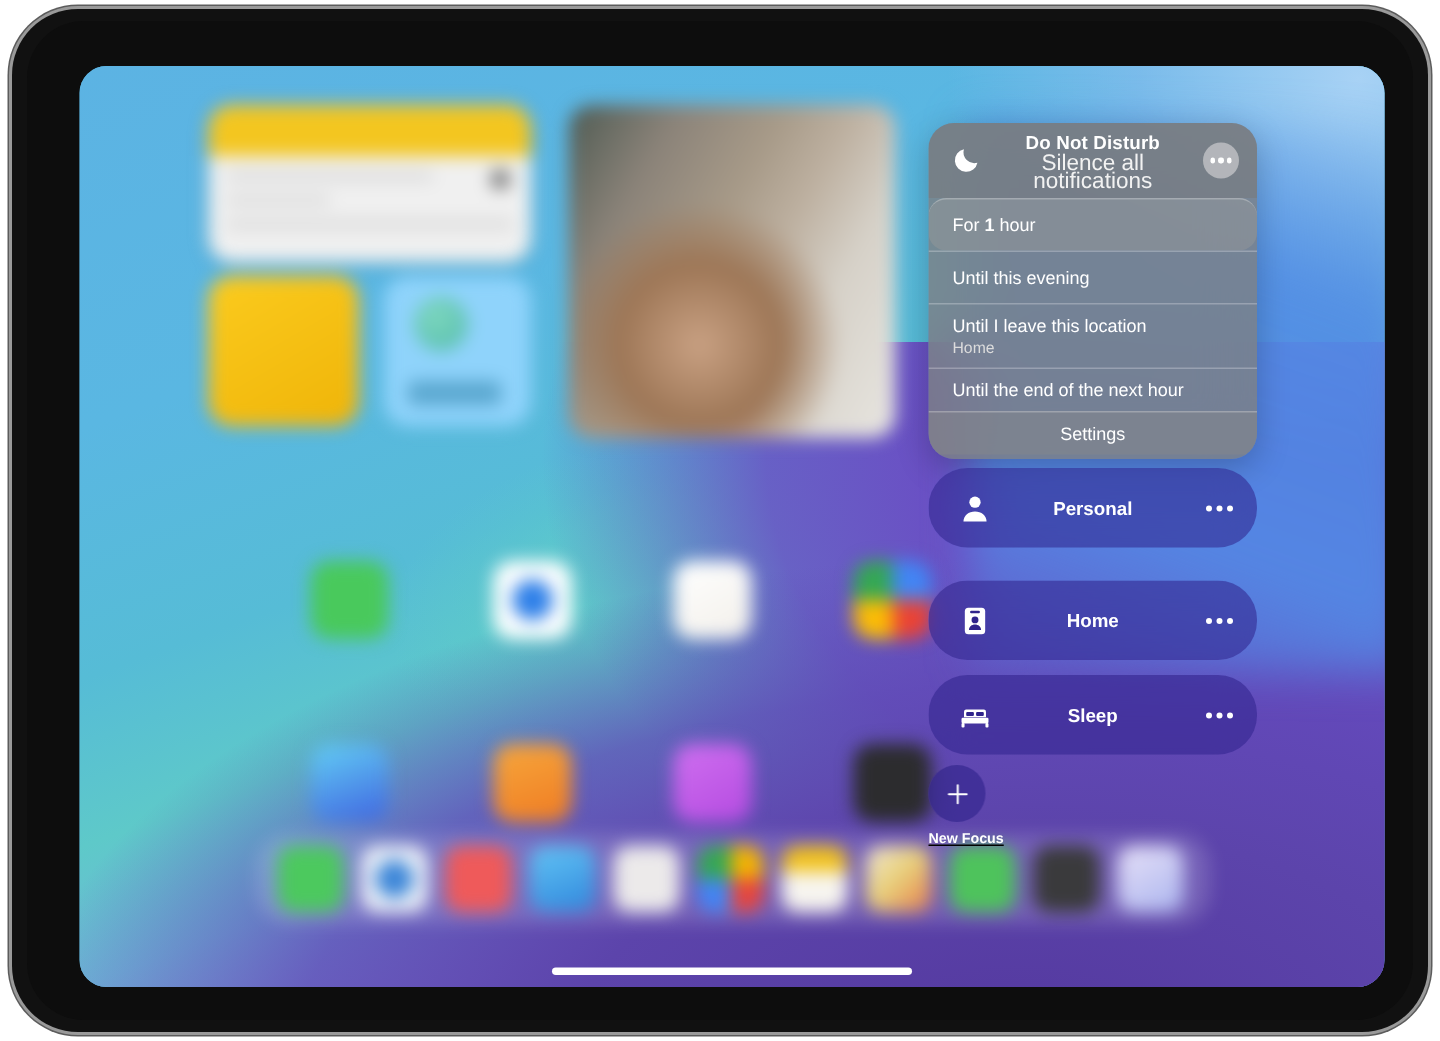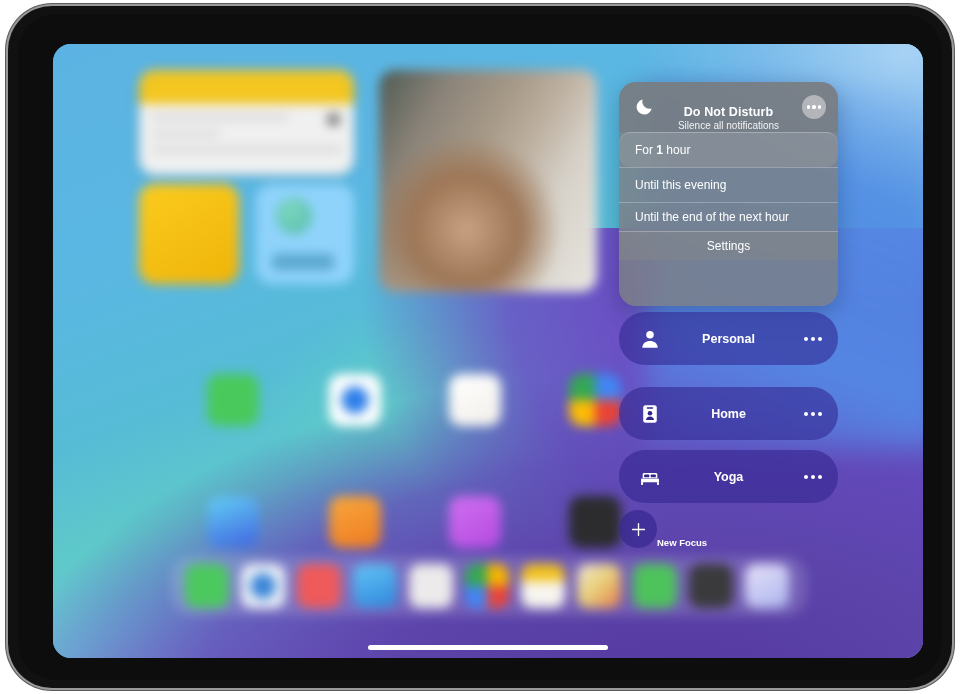--- a/index.html
+++ b/index.html
@@ -176,35 +176,35 @@
     overflow: hidden;
     background: rgba(125,128,130,0.80);
     backdrop-filter: blur(18px);
     box-shadow: 0 6px 22px rgba(0,0,0,0.22);
     color: #ffffff;
   }
   #dnd-header {
     position: relative;
     height: 50px;
     background: rgba(118,121,124,0.55);
-    display: flex; align-items: flex-end;
+    display: flex; align-items: center;
   }
   #dnd-moon {
     position: absolute; left: 16px; top: 15px;
     width: 19px; height: 19px;
   }
   #dnd-title-wrap {
     flex: 1; text-align: center; padding: 0 44px;
   }
   #dnd-title {
     font-size: 12.5px; font-weight: bold; letter-spacing: 0.1px;
     line-height: 15px;
   }
   #dnd-subtitle {
-    font-size: 10px; line-height: 12px; color: #f2f2f2;
+    font-size: 15px; line-height: 12px; color: #f2f2f2;
   }
   #dnd-more {
     position: absolute; right: 12px; top: 13px;
     width: 24px; height: 24px; border-radius: 50%;
     background: rgba(215,215,215,0.62);
     display: flex; align-items: center; justify-content: center;
     gap: 2.5px;
   }
   #dnd-more span {
     width: 3.2px; height: 3.2px; border-radius: 50%;
@@ -261,21 +261,21 @@
   }
   .focus-more span {
     width: 4px; height: 4px; border-radius: 50%;
     background: #ffffff;
   }
 
   #new-focus-wrap {
     position: absolute;
     left: 566px; top: 466px;
     width: 219px;
-    display: flex; flex-direction: row; align-items: flex-end;
+    display: flex; flex-direction: column; align-items: flex-start; text-decoration: underline;
   }
   #new-focus-btn {
     width: 38px; height: 38px; border-radius: 50%;
     background: rgba(48,36,140,0.62);
     backdrop-filter: blur(10px);
     display: flex; align-items: center; justify-content: center;
   }
   #new-focus-btn svg { width: 17px; height: 17px; }
   #new-focus-label {
     margin-top: 6px;
@@ -358,20 +358,24 @@
       </div>
 
       <div class="dnd-row highlight">
         <div class="dnd-row-title"><span>For </span><b>1</b><span> hour</span></div>
       </div>
 
       <div class="dnd-row">
         <div class="dnd-row-title">Until this evening</div>
       </div>
 
+      <div class="dnd-row compact">
+        <div class="dnd-row-title">Until I leave this location</div>
+        <div class="dnd-row-sub">Home</div>
+      </div>
 
       <div class="dnd-row compact">
         <div class="dnd-row-title">Until the end of the next hour</div>
       </div>
 
       <div id="dnd-settings">Settings</div>
     </div>
 
     <div class="focus-btn" id="focus-personal">
       <svg class="focus-icon" viewBox="0 0 24 24">
@@ -403,21 +407,21 @@
 
     <div class="focus-btn" id="focus-sleep">
       <svg class="focus-icon" viewBox="0 0 24 24">
         <rect x="2.2" y="13.6" width="19.6" height="4.2" rx="1" fill="#ffffff"></rect>
         <rect x="2.2" y="17.4" width="2.2" height="3.4" rx="0.8" fill="#ffffff"></rect>
         <rect x="19.6" y="17.4" width="2.2" height="3.4" rx="0.8" fill="#ffffff"></rect>
         <path d="M4 13.2V9.2a1.6 1.6 0 0 1 1.6-1.6h12.8A1.6 1.6 0 0 1 20 9.2v4z" fill="#ffffff"></path>
         <rect x="5.6" y="9.4" width="5.6" height="3" rx="0.8" fill="#30248c"></rect>
         <rect x="12.8" y="9.4" width="5.6" height="3" rx="0.8" fill="#30248c"></rect>
       </svg>
-      <div class="focus-label">Yoga</div>
+      <div class="focus-label">Sleep</div>
       <div class="focus-more">
           <span></span>
           <span></span>
           <span></span>
         </div>
     </div>
 
     <div id="new-focus-wrap">
       <div id="new-focus-btn">
         <svg viewBox="0 0 24 24">

